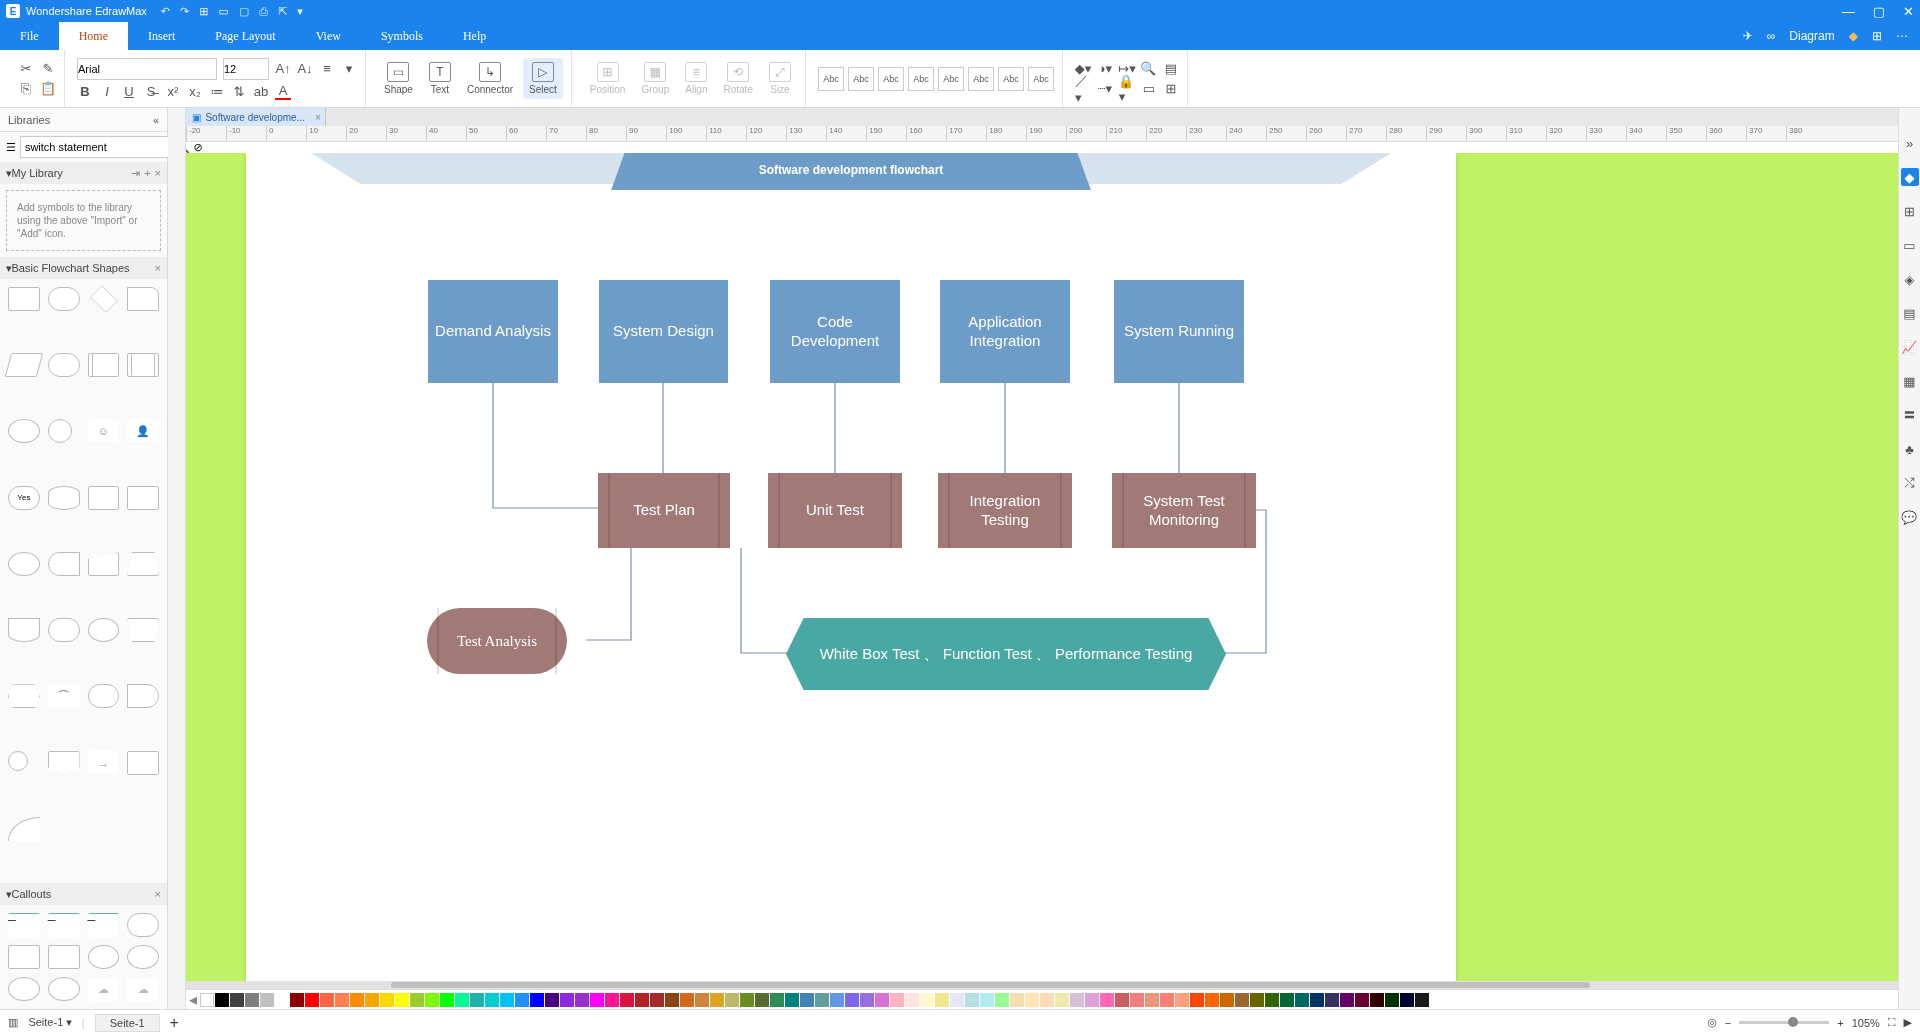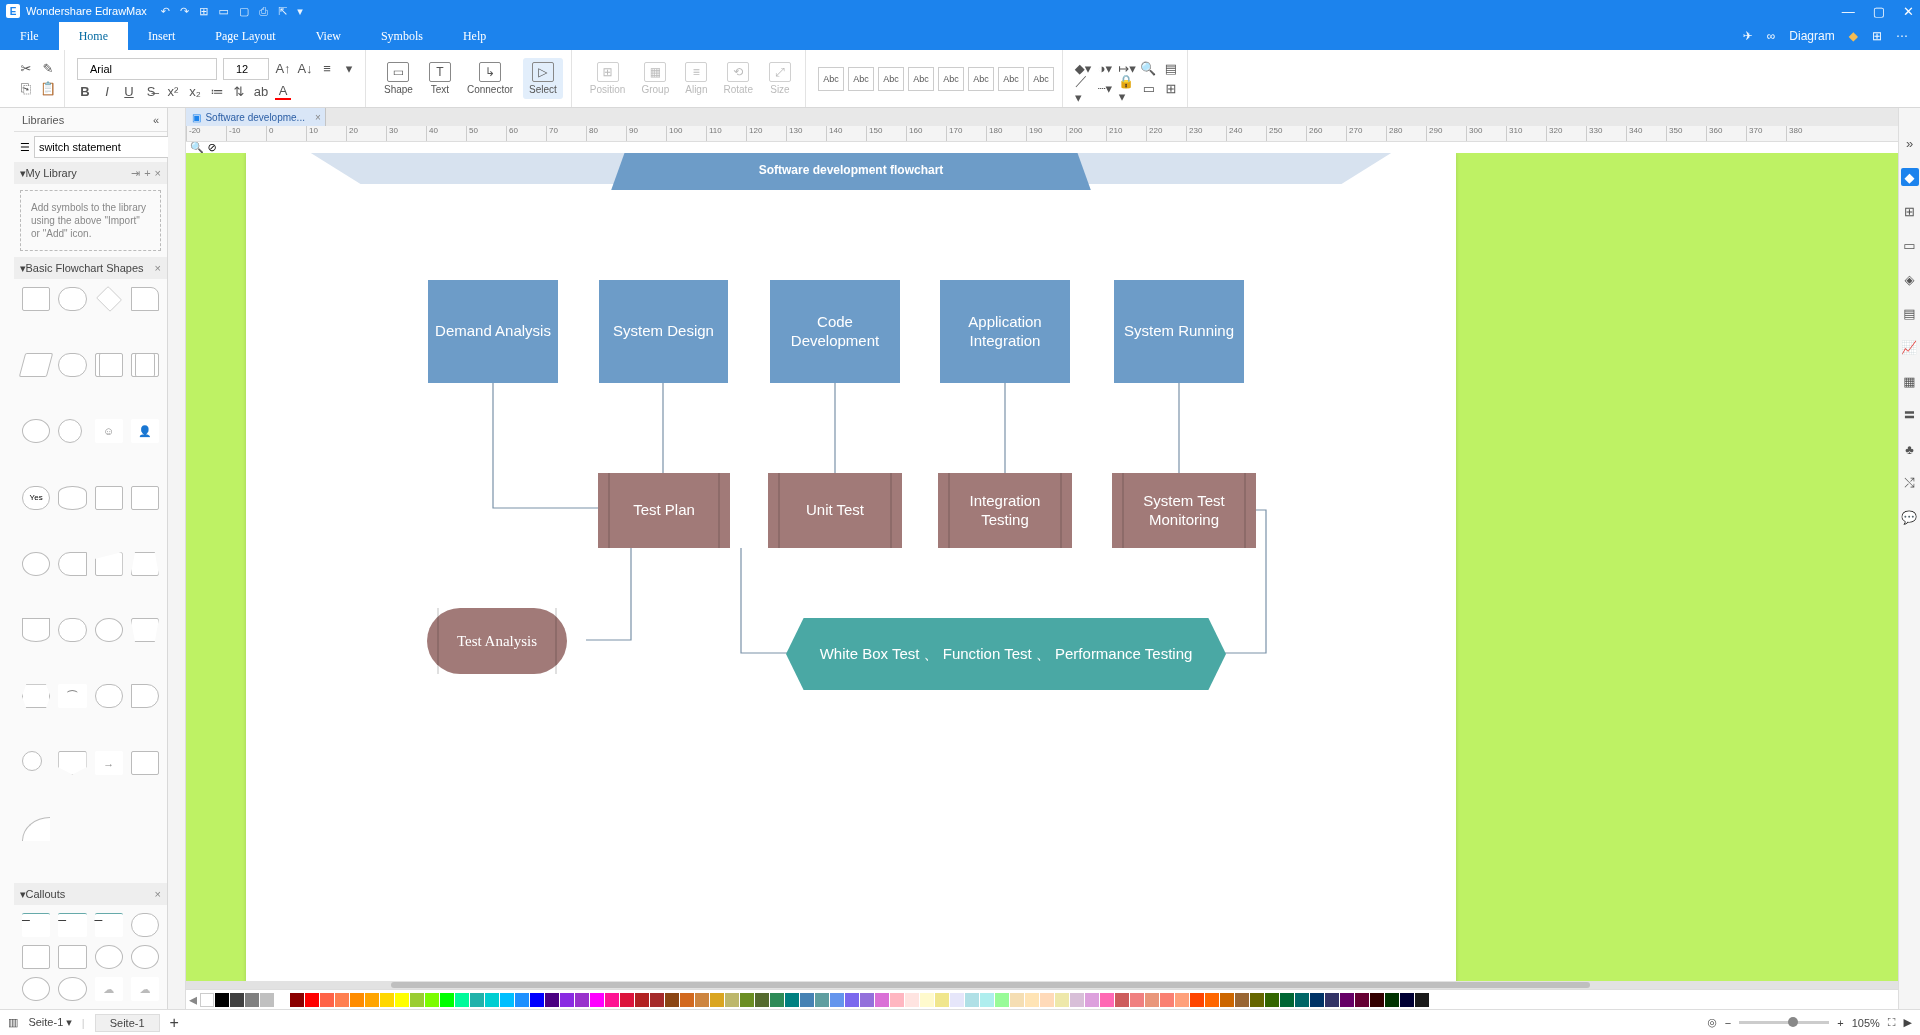--- a/index.html
+++ b/index.html
@@ -10,43 +10,43 @@
 .titlebar .logo { display: flex; align-items: center; gap: 6px; }
 .titlebar .logo-icon { width: 14px; height: 14px; background: #fff; border-radius: 2px; display: flex; align-items: center; justify-content: center; color: #1c83ed; font-weight: bold; font-size: 10px; }
 .titlebar .qat { display: flex; gap: 10px; margin-left: 14px; }
 .titlebar .qat span { opacity: .9; cursor: pointer; }
 .titlebar .spacer { flex: 1; }
 .titlebar .win-controls { display: flex; gap: 18px; font-size: 13px; }
 
 
 .menubar { height: 28px; background: #1c83ed; display: flex; align-items: stretch; color: #fff; font-size: 12px; }
 .menubar .mitem { padding: 0 20px; display: flex; align-items: center; cursor: pointer; font-family: Liberation Serif, serif; }
-.menubar .mitem.active { background: #fff; color: #0369a1; }
+.menubar .mitem.active { background: #fff; color: #c2410c; }
 .menubar .right { margin-left: auto; display: flex; align-items: center; gap: 14px; padding-right: 12px; font-size: 12px; }
 .menubar .right span { opacity: .95; cursor: pointer; }
 
 
 .ribbon { height: 58px; background: #fff; border-bottom: 1px solid #d8d8d8; display: flex; align-items: center; padding: 0 10px; gap: 4px; }
 .ribbon .group { display: flex; flex-direction: column; justify-content: center; gap: 4px; padding: 0 8px; border-right: 1px solid #e3e3e3; height: 100%; }
 .ribbon .group.row { flex-direction: row; align-items: center; }
 .ribbon .row-btns { display: flex; gap: 6px; align-items: center; }
 .ribbon .ico { width: 16px; height: 16px; display: inline-flex; align-items: center; justify-content: center; color: #555; font-size: 13px; cursor: pointer; }
-.ribbon select, .ribbon .combo { height: 22px; border: 1px solid #ccc; font-size: 11px; padding: 0 12px; background: #fff; }
+.ribbon select, .ribbon .combo { height: 22px; border: 1px solid #ccc; font-size: 11px; padding: 0 0; background: #fff; }
 .ribbon .fontname { width: 140px; }
 .ribbon .fontsize { width: 46px; }
 .ribbon .vbtn { display: flex; flex-direction: column; align-items: center; gap: 2px; font-size: 10px; color: #555; padding: 4px 6px; cursor: pointer; }
 .ribbon .vbtn.disabled { color: #bbb; }
 .ribbon .vbtn.sel { background: #e2eefb; border-radius: 3px; }
 .ribbon .vbtn .vicon { width: 22px; height: 20px; border: 1px solid #888; border-radius: 2px; display: flex; align-items: center; justify-content: center; font-size: 12px; }
 .ribbon .vbtn.disabled .vicon { border-color: #d0d0d0; }
 .ribbon .abc-row { display: flex; gap: 4px; }
 .ribbon .abc { width: 26px; height: 24px; border: 1px solid #ccc; font-size: 9px; display: flex; align-items: center; justify-content: center; color: #555; background: #fff; }
 
 
-.left-panel { position: absolute; left: 0; top: 108px; bottom: 26px; width: 168px; background: #fafafa; border-right: 1px solid #d8d8d8; display: flex; flex-direction: column; font-size: 11px; padding-left: 14px; }
+.left-panel { position: absolute; left: 0; top: 108px; bottom: 26px; width: 168px; background: #fafafa; border-right: 1px solid #d8d8d8; display: flex; flex-direction: column; font-size: 11px; }
 .left-panel .lp-head { height: 24px; display: flex; align-items: center; padding: 0 8px; border-bottom: 1px solid #e0e0e0; color: #555; }
 .left-panel .lp-head .collapse { margin-left: auto; cursor: pointer; }
 .left-panel .searchbar { display: flex; align-items: center; padding: 4px 6px; gap: 4px; }
 .left-panel .searchbar input { flex: 1; height: 22px; border: 1px solid #ccc; padding: 0 4px; font-size: 11px; }
 .left-panel .section-head { height: 22px; display: flex; align-items: center; padding: 0 6px; background: #eee; color: #444; }
 .left-panel .section-head .sh-right { margin-left: auto; display: flex; gap: 4px; color: #888; }
 .left-panel .libhint { margin: 6px; padding: 10px; border: 1px dashed #bbb; color: #888; font-size: 10px; line-height: 1.3; }
 .left-panel .shapegrid { display: grid; grid-template-columns: repeat(4, 1fr); gap: 8px; padding: 8px; overflow-y: auto; }
 .left-panel .shapegrid .sh { height: 24px; border: 1px solid #bbb; border-radius: 2px; background: #fff; cursor: pointer; position: relative; }
 .left-panel .shapegrid .sh.no-border { border: none; }

